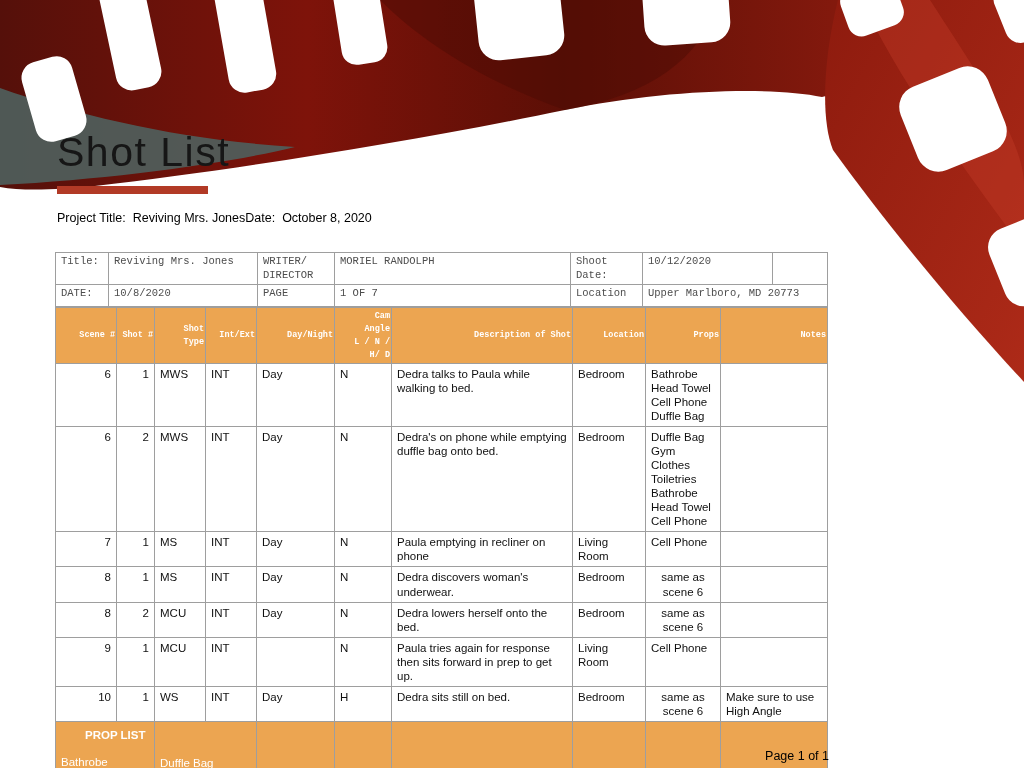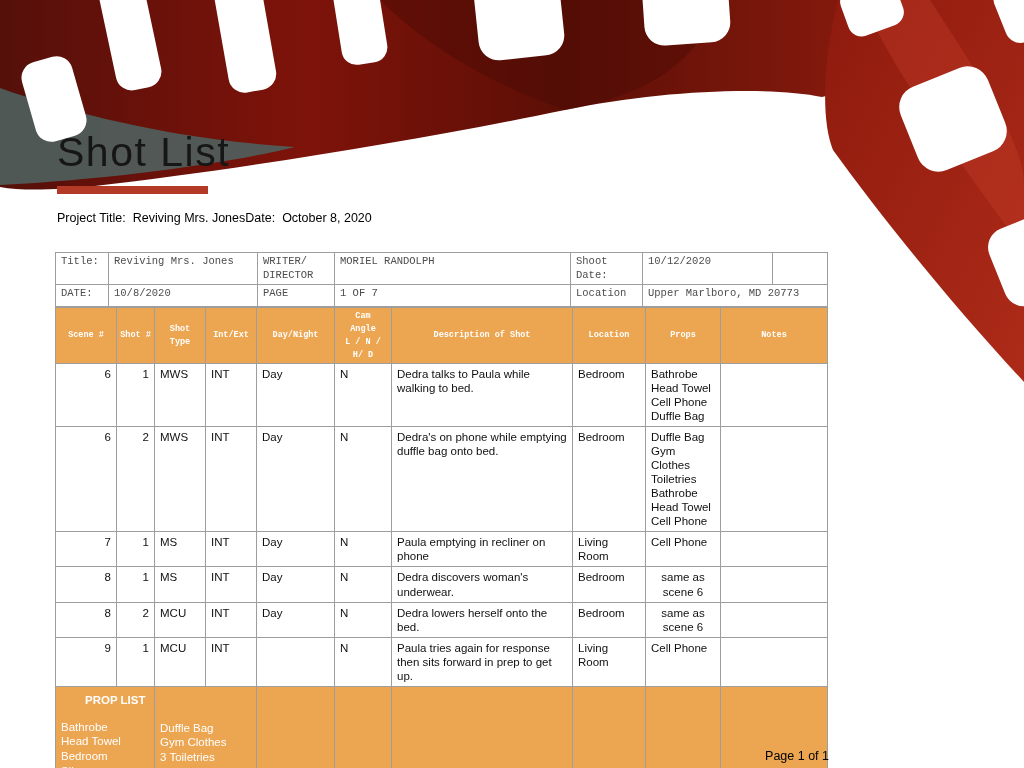--- a/index.html
+++ b/index.html
@@ -28,21 +28,21 @@
   .info td {
     font-family:"Liberation Mono", monospace; font-size:10.5px; color:#4d4d4d;
     vertical-align:top; padding:2px 5px; line-height:1.3; white-space:pre-line;
   }
   .info .r1 { height:30px; } .info .r2 { height:22px; }
 
   .shot thead tr { height:46px; }
   .shot th {
     background:#ECA551; color:#ffffff;
     font-family:"Liberation Mono", monospace; font-size:8.5px; font-weight:bold;
-    text-align:center; vertical-align:middle; line-height:1.5; white-space:pre-line; padding:2px 1px;
+    text-align:right; vertical-align:middle; line-height:1.5; white-space:pre-line; padding:2px 1px;
   }
   .shot td {
     font-size:11.5px; color:#101010; vertical-align:top;
     padding:3px 5px; line-height:1.22; background:#fff;
   }
   .num { text-align:right; padding-right:8px; }
   .pre { white-space:pre-line; }
   .ctr { text-align:center; }
 
   .prop-row { height:81px; }
@@ -247,20 +247,33 @@
         <td class="num">1</td>
         <td>MCU</td>
         <td>INT</td>
         <td></td>
         <td>N</td>
         <td>Paula tries again for response then sits forward in prep to get up.</td>
         <td>Living Room</td>
         <td>Cell Phone</td>
         <td></td>
       </tr>
+      <tr style="height:33px">
+        <td class="num">10</td>
+        <td class="num">1</td>
+        <td>WS</td>
+        <td>INT</td>
+        <td>Day</td>
+        <td>H</td>
+        <td>Dedra sits still on bed.</td>
+        <td>Bedroom</td>
+        <td class="pre ctr">same as
+scene 6</td>
+        <td>Make sure to use High Angle</td>
+      </tr>
       <tr class="prop-row">
         <td colspan="2">
           <div class="prop-title">PROP LIST</div>
           <div class="prop-items">Bathrobe
 Head Towel
 Bedroom Slippers
 2 Cell Phone</div>
         </td>
         <td colspan="2">
           <div class="prop-c2-items">Duffle Bag

